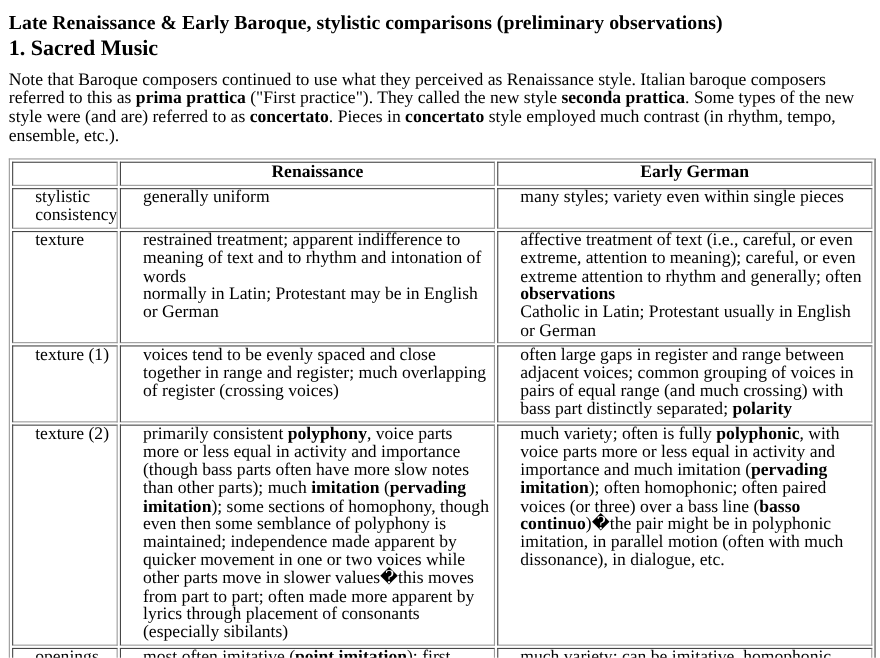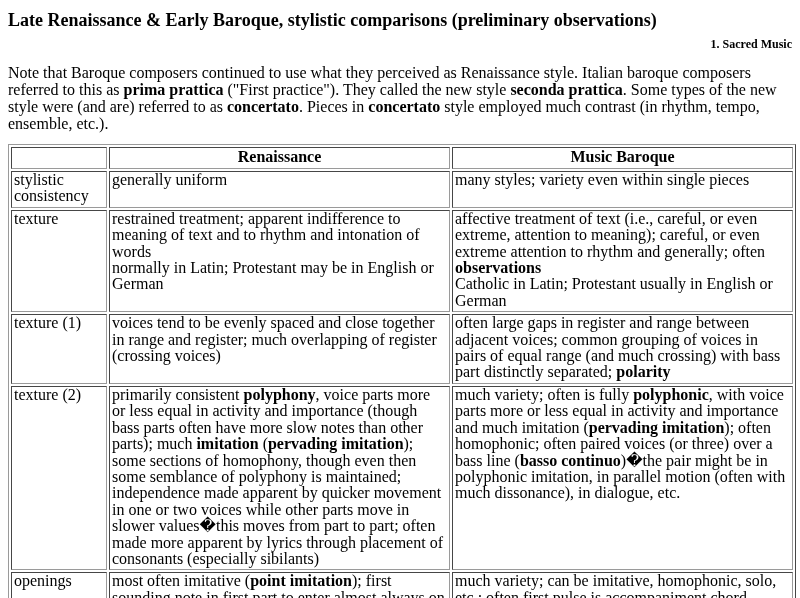--- a/index.html
+++ b/index.html
@@ -10,38 +10,38 @@
     color: #000000;
     font-family: "Liberation Serif", "DejaVu Serif", serif;
     font-size: 16px;
   }
   .page { padding: 8px; width: 784px; box-sizing: content-box; }
   .title {
     font-size: 18px; font-weight: bold;
     margin: 2px 0 4px 0; line-height: 21px;
   }
   .section-heading {
-    font-size: 12px; font-weight: bold;
-    margin: 0 0 11px 0; line-height: 18px; text-align: right;
+    font-size: 20px; font-weight: bold;
+    margin: 0 0 11px 0; line-height: 18px;
   }
   .intro {
     margin: 0 0 12px 0; line-height: 17px;
     white-space: pre-wrap;
   }
   table.compare {
     width: 100%;
     table-layout: fixed;
     border-collapse: separate;
     border-spacing: 2px;
     border: 1px outset #9a9a9a;
   }
   table.compare th, table.compare td {
     border: 1px inset #9a9a9a;
     vertical-align: top;
-    padding: 0 2px 2px 2px;
+    padding: 0 2px 2px 20px;
     line-height: 16.4px;
     overflow: hidden;
   }
   table.compare th {
     text-align: center;
     font-weight: bold;
     line-height: 18px;
   }
   td.row-label { font-weight: normal; }
   td.cell { white-space: pre-wrap; }
@@ -61,21 +61,21 @@
   <table class="compare">
     <colgroup>
       <col style="width:96px">
       <col style="width:341px">
       <col style="width:341px">
     </colgroup>
     <tbody>
       <tr>
         <th></th>
         <th>Renaissance</th>
-        <th>Music Baroque</th>
+        <th>Early German</th>
       </tr>
 
       <tr>
         <td class="row-label">stylistic consistency</td>
         <td class="cell"><span>generally uniform</span></td>
         <td class="cell"><span>many styles; variety even within single pieces</span></td>
       </tr>
 
       <tr>
         <td class="row-label">texture</td>

